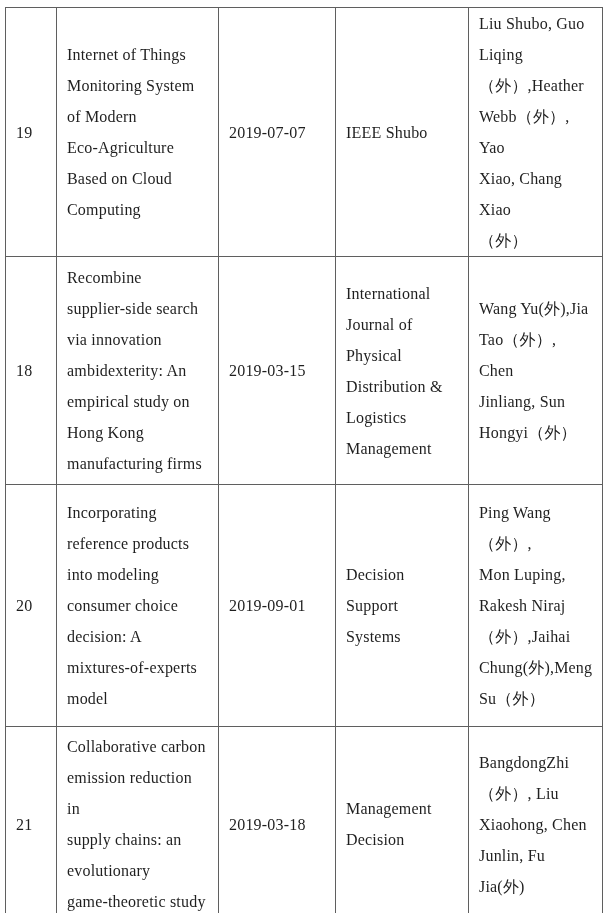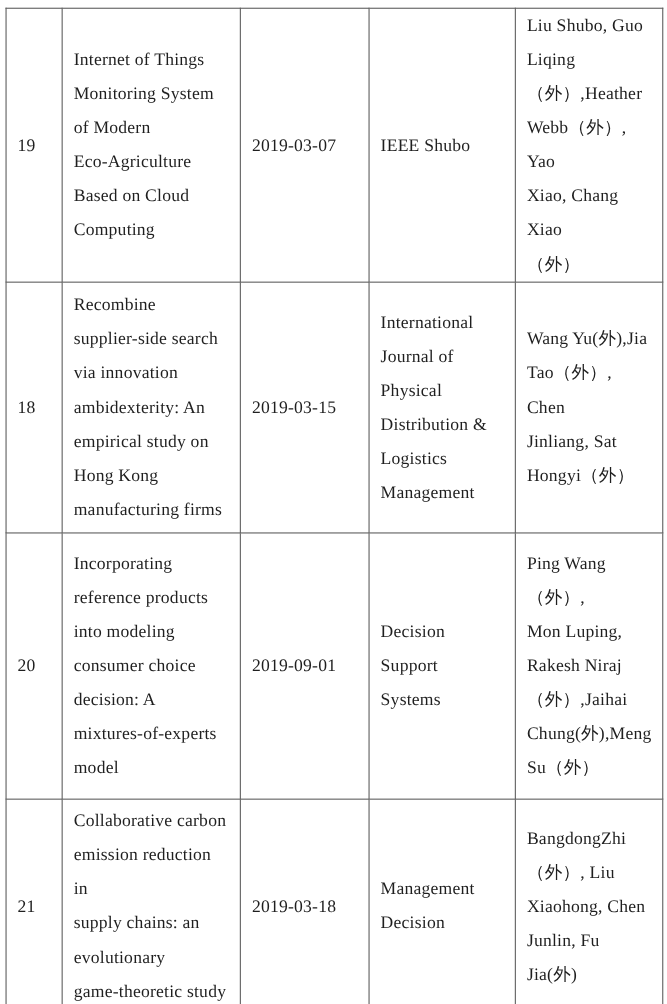--- a/index.html
+++ b/index.html
@@ -58,21 +58,21 @@
     </colgroup>
     <tbody>
       <tr class="r-18">
         <td>19</td>
         <td>Internet of Things
 Monitoring System
 of Modern
 Eco-Agriculture
 Based on Cloud
 Computing</td>
-        <td>2019-03-07</td>
+        <td>2019-07-07</td>
         <td>IEEE Shubo</td>
         <td>Liu Shubo, Guo
 Liqing
 （外）,Heather
 Webb（外）, Yao
 Xiao, Chang Xiao
 （外）</td>
       </tr>
       <tr class="r-19">
         <td>18</td>
@@ -85,21 +85,21 @@
 manufacturing firms</td>
         <td>2019-03-15</td>
         <td>International
 Journal of
 Physical
 Distribution &amp;
 Logistics
 Management</td>
         <td>Wang Yu(外),Jia
 Tao（外）, Chen
-Jinliang, Sat
+Jinliang, Sun
 Hongyi（外）</td>
       </tr>
       <tr class="r-20">
         <td>20</td>
         <td>Incorporating
 reference products
 into modeling
 consumer choice
 decision: A
 mixtures-of-experts

